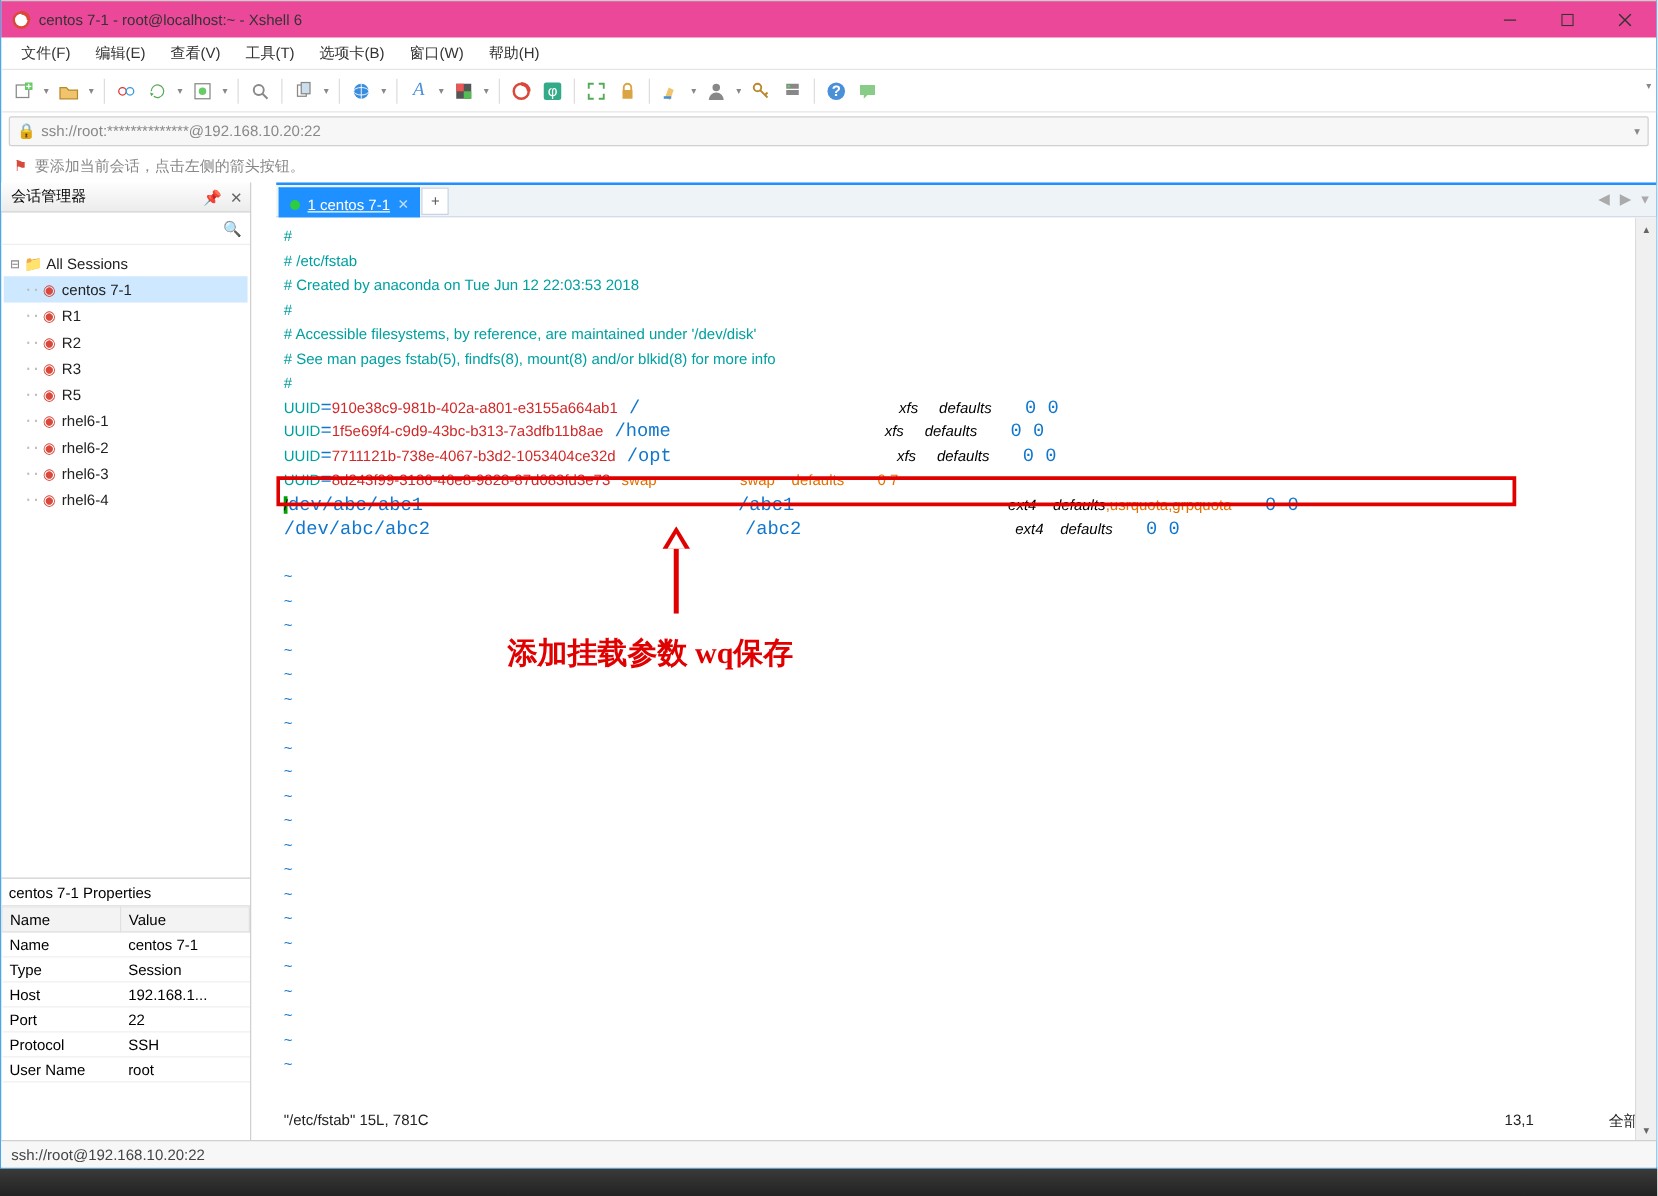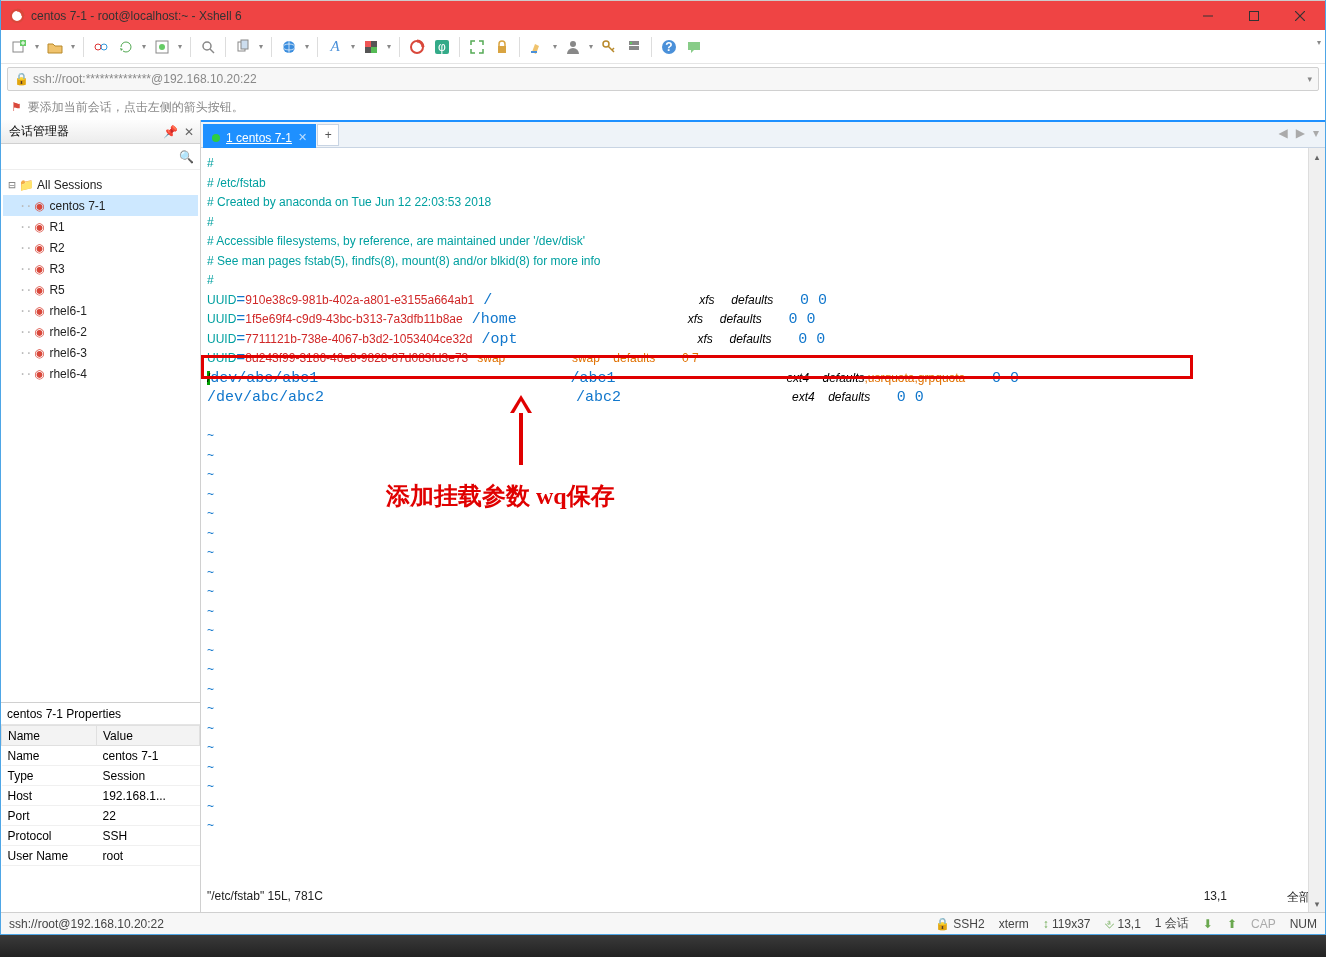--- a/index.html
+++ b/index.html
@@ -1,38 +1,38 @@
 <!DOCTYPE html>
 <html><head>
 <meta charset="utf-8">
 <style>
 *{box-sizing:border-box;margin:0;padding:0;font-family:"Microsoft YaHei","Segoe UI",Tahoma,sans-serif;font-size:12px;}
 body{background:#fff;width:1326px;height:957px;overflow:hidden;position:relative;}
 .window{display:flex;flex-direction:column;height:935px;border:1px solid #4ea6e6;border-top:none;}
-.titlebar{height:30px;background:#ef4444;display:flex;align-items:center;padding:0 2px 0 8px;border-top:1px solid #ccc;}
+.titlebar{height:30px;background:#ec4899;display:flex;align-items:center;padding:0 2px 0 8px;border-top:1px solid #ccc;}
 .titlebar .appicon{width:16px;height:16px;margin-right:6px;display:inline-flex;align-items:center;justify-content:center;color:#d9483b;font-weight:bold;}
 .titlebar .title{flex:1;color:#333;}
 .winbtn{width:46px;height:28px;display:flex;align-items:center;justify-content:center;color:#333;}
 .menubar{height:26px;display:flex;align-items:center;padding:0 6px;gap:0;border-bottom:1px solid #e5e5e5;}
 .menuitem{padding:4px 10px;color:#333;cursor:default;}
 .toolbar{height:34px;display:flex;align-items:center;padding:0 6px;gap:1px;border-bottom:1px solid #e5e5e5;position:relative;}
 .tbtn{width:24px;height:24px;display:flex;align-items:center;justify-content:center;border-radius:2px;color:#555;}
 .tsep{width:1px;height:20px;background:#ddd;margin:0 4px;}
 .tdrop{width:10px;display:flex;align-items:center;justify-content:center;color:#888;font-size:8px;}
 .toolbar .tdropend{position:absolute;right:4px;top:8px;color:#888;font-size:8px;}
 
 .addrrow{height:30px;display:flex;align-items:center;padding:3px 6px;}
 .addrbox{flex:1;height:24px;border:1px solid #d0d0d0;border-radius:2px;background:#f7f7f7;display:flex;align-items:center;padding:0 6px;color:#888;}
 .addrbox .lock{color:#d9a441;margin-right:4px;}
 .addrbox .drop{margin-left:auto;color:#888;font-size:9px;}
 
 .hintrow{height:26px;display:flex;align-items:center;padding:0 10px;color:#888;}
 .hintrow .flag{color:#d9483b;margin-right:6px;}
 
-.mainrow{flex:1;display:flex;min-height:0;}
+.mainrow{flex:1;display:flex;min-height:0;gap:20px;}
 .sidecol{width:200px;border-right:1px solid #d0d0d0;display:flex;flex-direction:column;}
 .panelhdr{height:24px;background:linear-gradient(#fdfdfd,#ececec);border-bottom:1px solid #d0d0d0;display:flex;align-items:center;padding:0 4px 0 8px;font-size:12px;}
 .panelhdr .sp{margin-left:auto;display:flex;gap:2px;align-items:center;color:#666;}
 .panelhdr .sp span{cursor:default;padding:0 2px;}
 .searchrow{height:26px;display:flex;align-items:center;justify-content:flex-end;padding:0 6px;border-bottom:1px solid #eee;}
 .searchrow .mag{color:#b8a36b;}
 
 .tree{flex:1;overflow:auto;padding:4px 2px;color:#222;}
 .treerow{display:flex;align-items:center;height:21px;padding-left:2px;white-space:nowrap;}
 .treerow .tw{width:14px;text-align:center;color:#888;font-family:monospace;}
@@ -109,20 +109,29 @@
         </svg>
       </div>
     <div class="winbtn close">
         <svg width="10" height="10">
           <line x1="0" y1="0" x2="10" y2="10" stroke="#333" stroke-width="1.2"></line>
           <line x1="10" y1="0" x2="0" y2="10" stroke="#333" stroke-width="1.2"></line>
         </svg>
       </div>
   </div>
 
+  <div class="menubar">
+    <div class="menuitem">文件(F)</div>
+    <div class="menuitem">编辑(E)</div>
+    <div class="menuitem">查看(V)</div>
+    <div class="menuitem">工具(T)</div>
+    <div class="menuitem">选项卡(B)</div>
+    <div class="menuitem">窗口(W)</div>
+    <div class="menuitem">帮助(H)</div>
+  </div>
 
   <div class="toolbar">
     <div class="tbtn">
         <svg width="16" height="16">
           <rect x="2" y="3" width="10" height="10" fill="#fff" stroke="#888"></rect>
           <rect x="9" y="1" width="6" height="6" fill="#6c6"></rect>
           <line x1="12" y1="2" x2="12" y2="6" stroke="#fff"></line>
           <line x1="10" y1="4" x2="14" y2="4" stroke="#fff"></line>
         </svg>
       </div>
@@ -461,27 +470,16 @@
         <div class="termscroll">
           <div class="up">▴</div>
           <div class="dn">▾</div>
         </div>
       </div>
     </div>
   </div>
 
   <div class="statusbar">
     <span>ssh://root@192.168.10.20:22</span>
-    <span class="r">
-      <span><span class="lock">🔒</span> <span>SSH2</span></span>
-      <span>xterm</span>
-      <span><span style="color:#6aa84f">↕</span> <span>119x37</span></span>
-      <span><span style="color:#6aa84f">⎀</span> <span>13,1</span></span>
-      <span>1 会话</span>
-      <span class="grn">⬇</span>
-      <span class="grn">⬆</span>
-      <span class="dim">CAP</span>
-      <span>NUM</span>
-    </span>
   </div>
 
 </div>
 <div class="taskbar"></div>
 
 </body></html>

